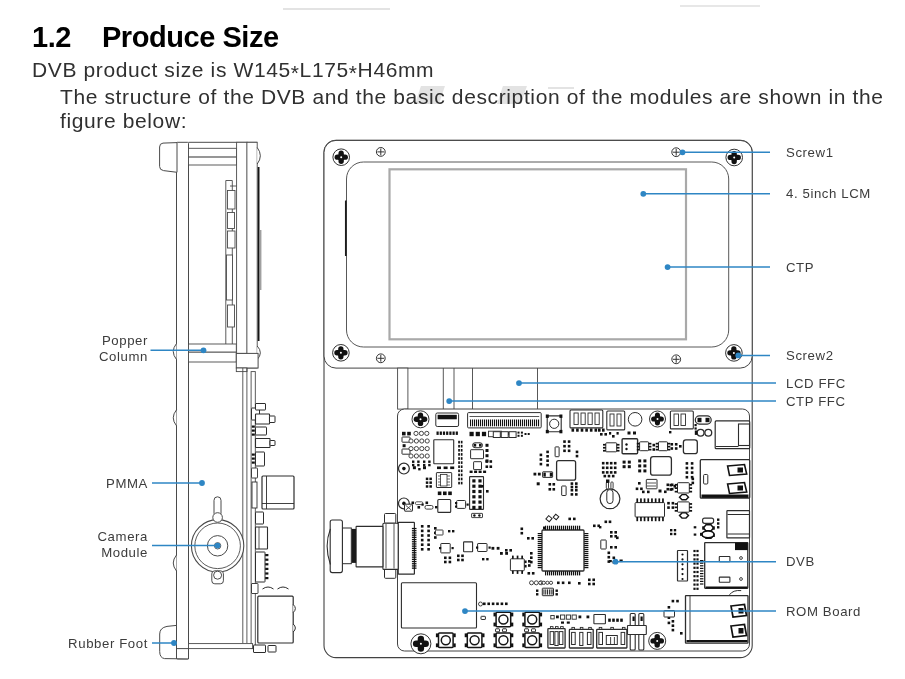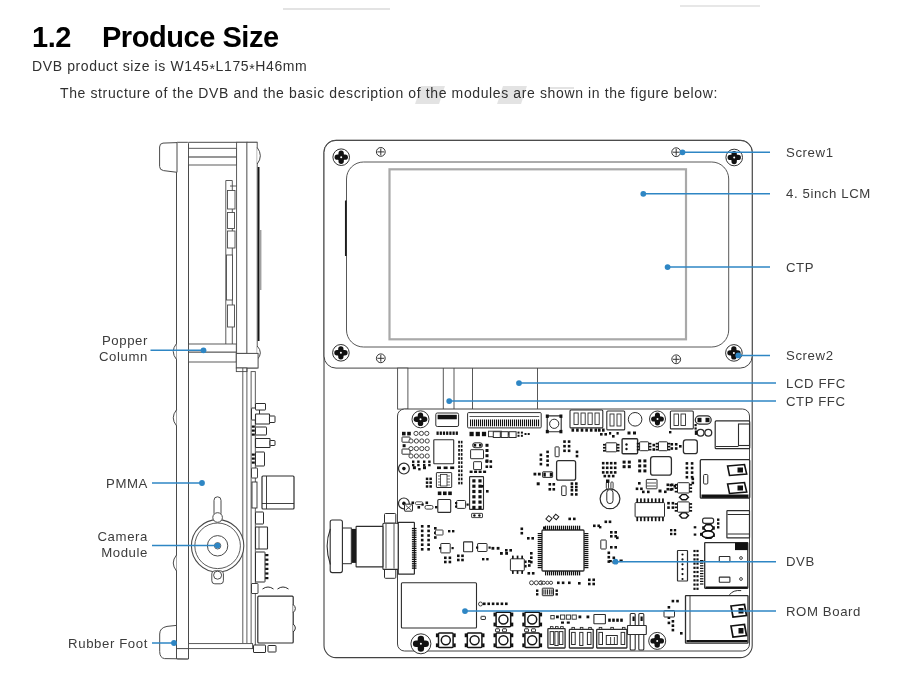--- a/index.html
+++ b/index.html
@@ -1,20 +1,20 @@
 <!DOCTYPE html>
 <html><head>
 <meta charset="utf-8">
 <style>
 html,body{margin:0;padding:0;background:#fff;}
 body{width:905px;height:679px;position:relative;font-family:"Liberation Sans",sans-serif;overflow:hidden;}
 .h1{position:absolute;left:32px;top:21px;font-size:29px;font-weight:bold;color:#000;letter-spacing:-0.45px;}
 .h1 .num{margin-right:31px;text-align:right;}
 .ast{display:inline-block;transform:translateY(2.5px);}
-.p{position:absolute;left:32px;color:#303030;font-size:14px;letter-spacing:0.62px;}
+.p{position:absolute;left:32px;color:#303030;font-size:21px;letter-spacing:0.62px;}
 .wm{position:absolute;background:#d9d9d9;opacity:0.75;}
 </style>
 </head>
 <body>
 <div style="position:absolute;left:283px;top:8px;width:107px;height:1.6px;background:#e3e3e3;"></div>
 <div style="position:absolute;left:680px;top:5px;width:80px;height:1.5px;background:#e7e7e7;"></div>
 <div class="h1"><span class="num">1.2</span>Produce Size</div>
 <div class="p" style="top:58px;">DVB product size is W145<span class="ast">*</span>L175<span class="ast">*</span>H46mm</div>
 <div class="wm" style="left:418px;top:86px;width:24px;height:18px;transform:skewX(-18deg);"></div>
 <div class="wm" style="left:500px;top:86px;width:24px;height:18px;transform:skewX(-18deg);"></div>

